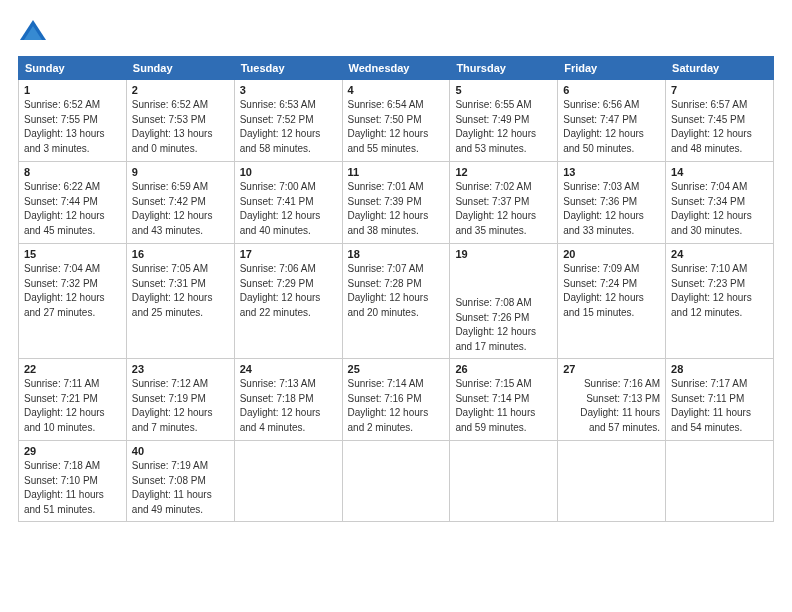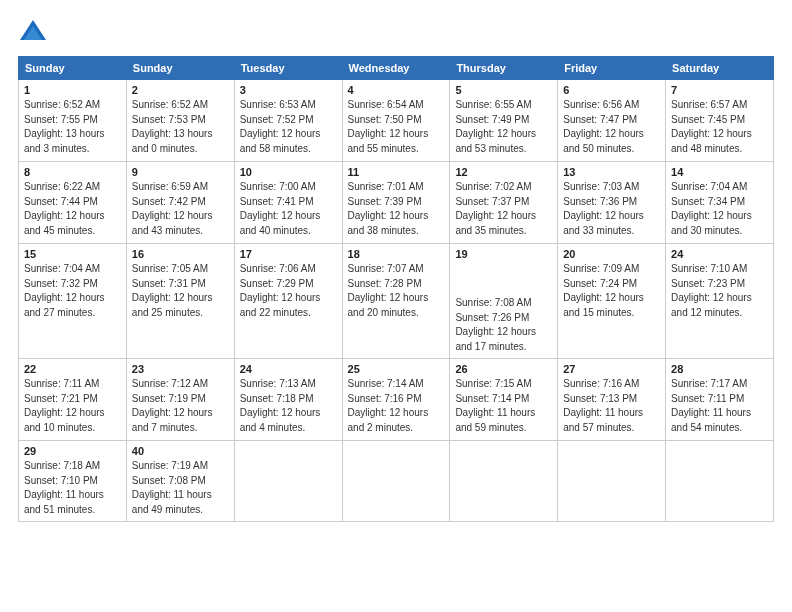--- a/index.html
+++ b/index.html
@@ -322,21 +322,21 @@
           </td>
           <td>
             <span class="day-number">26</span>
             <div class="day-info" style="white-space: pre-line;">Sunrise: 7:15 AM
 Sunset: 7:14 PM
 Daylight: 11 hours
 and 59 minutes.</div>
           </td>
           <td>
             <span class="day-number">27</span>
-            <div class="day-info" style="white-space: pre-line;">Sunrise: 7:16 AM
+            <div class="day-info" style="white-space: pre-line; text-align: right;">Sunrise: 7:16 AM
 Sunset: 7:13 PM
 Daylight: 11 hours
 and 57 minutes.</div>
           </td>
           <td>
             <span class="day-number">28</span>
             <div class="day-info" style="white-space: pre-line;">Sunrise: 7:17 AM
 Sunset: 7:11 PM
 Daylight: 11 hours
 and 54 minutes.</div>

